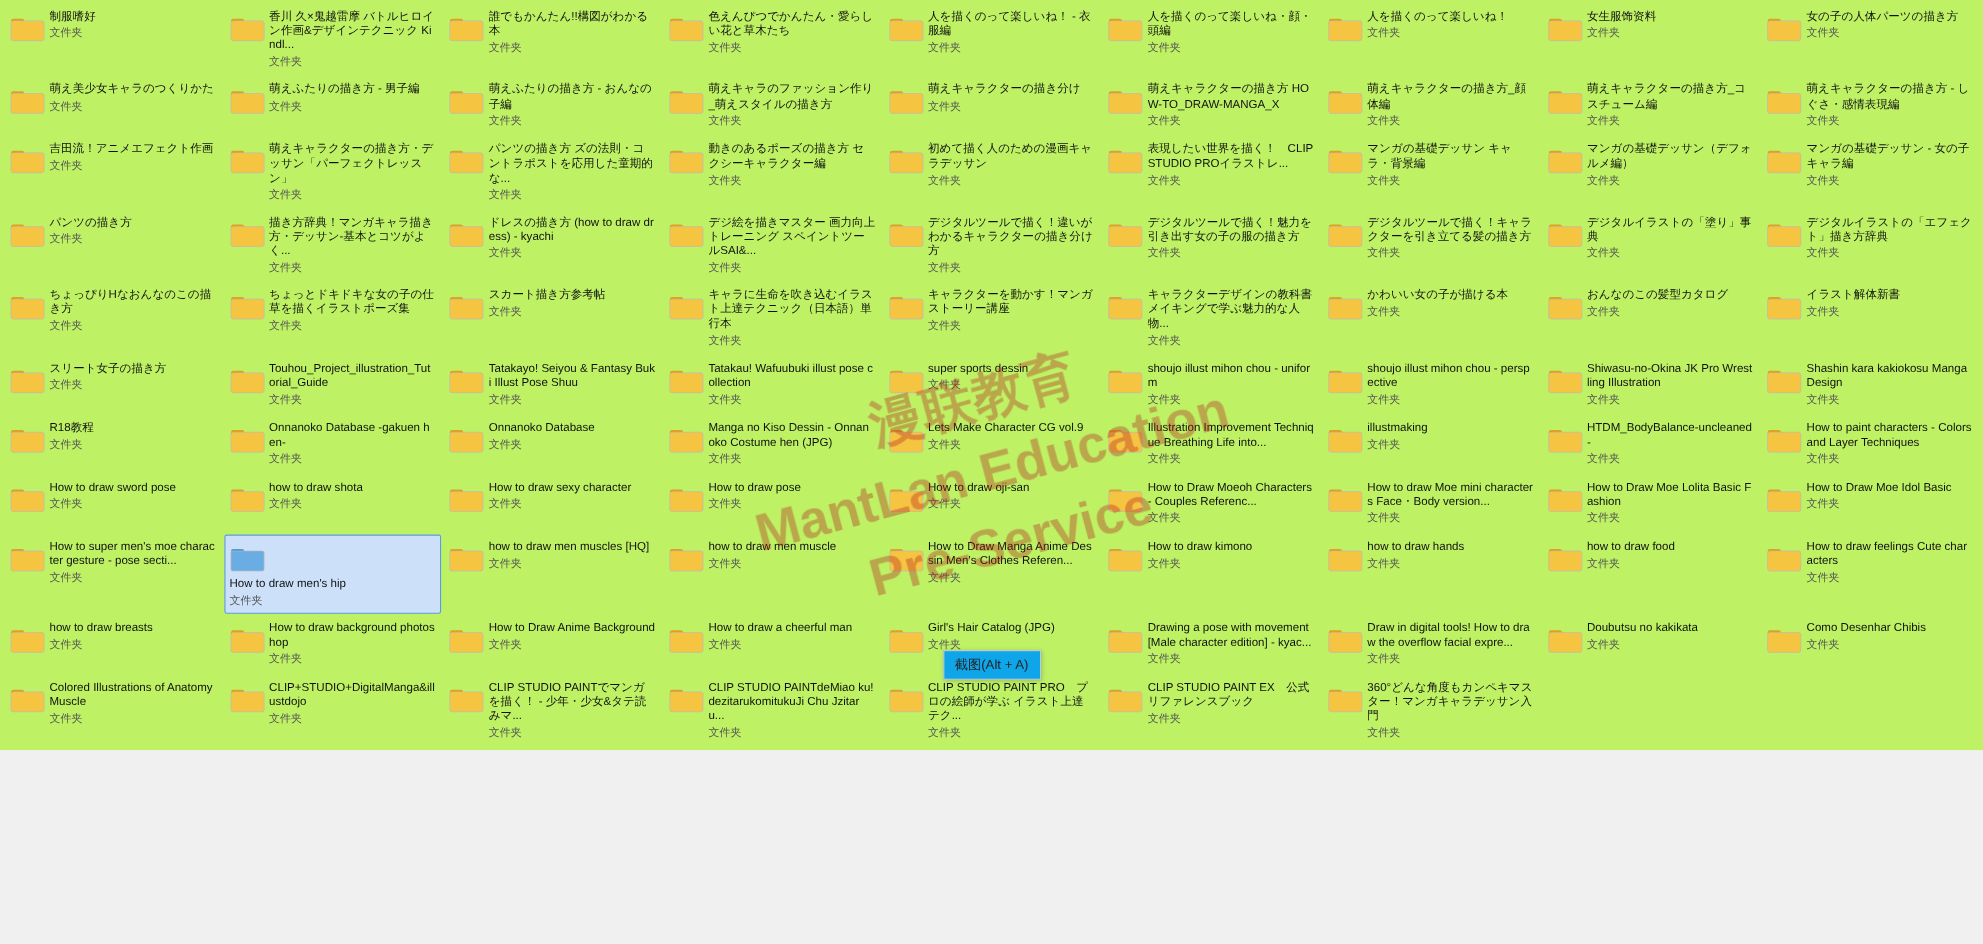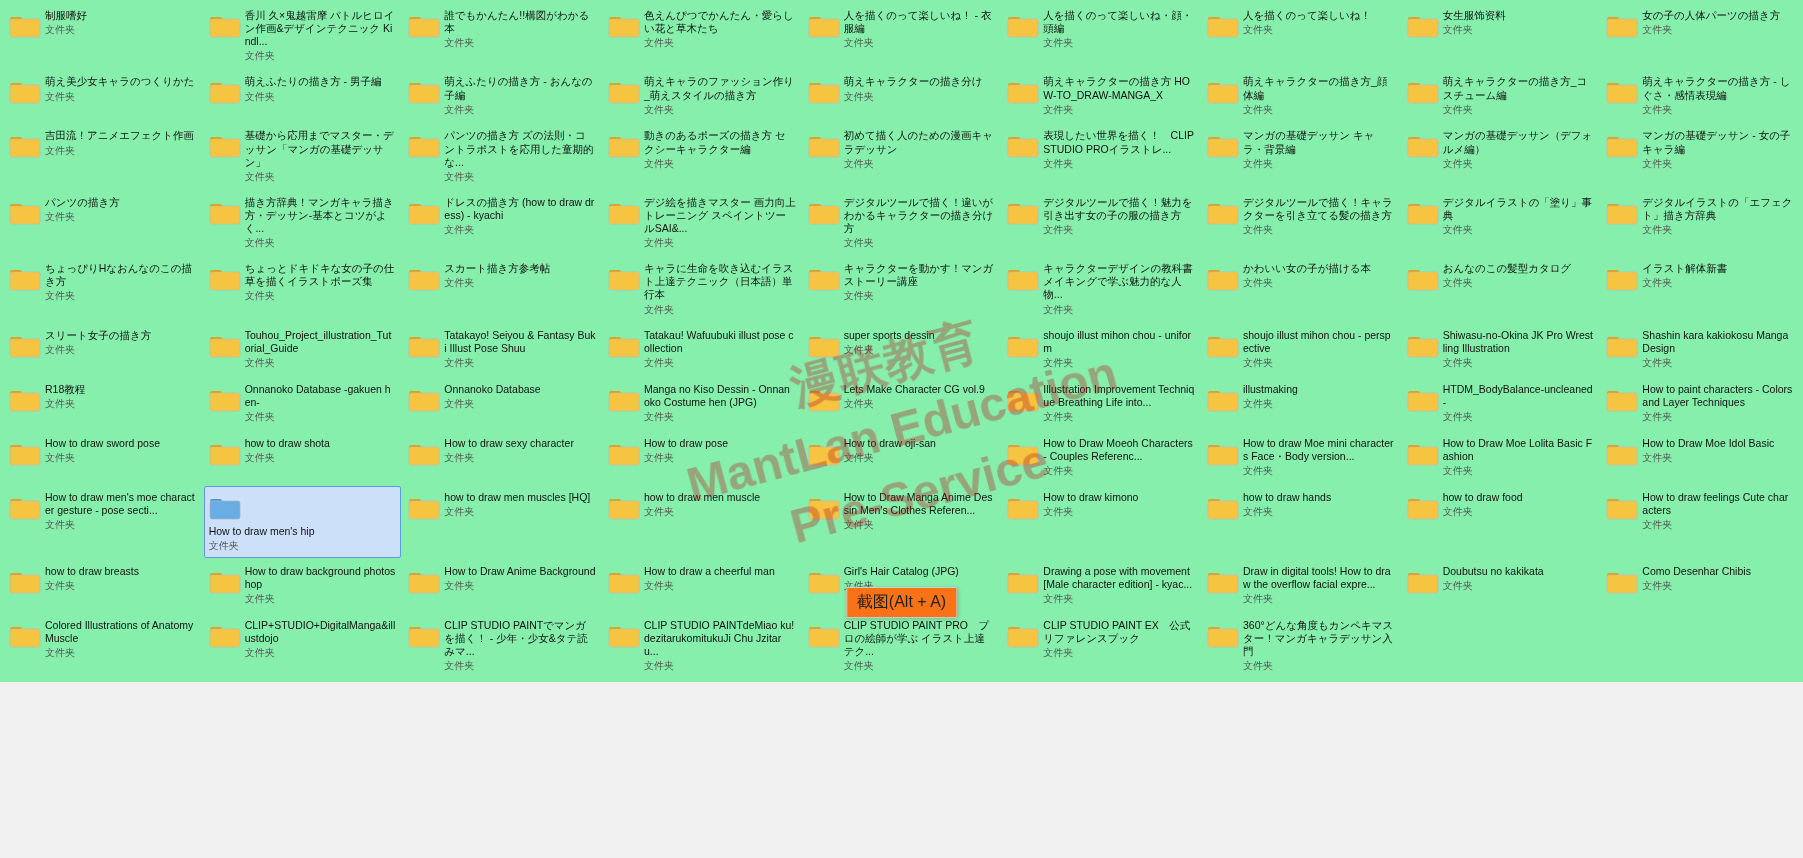--- a/index.html
+++ b/index.html
@@ -8,21 +8,21 @@
       font-family: 'MS Gothic', 'Meiryo', sans-serif;
       font-size: 11px;
       color: #222;
       overflow: auto;
     }
     .file-grid {
       display: grid;
       grid-template-columns: repeat(9, 1fr);
       gap: 2px;
       padding: 4px;
-      background: #86efac;
+      background: #bef264;
     }
     .file-item {
       display: flex;
       flex-direction: row;
       align-items: flex-start;
       padding: 4px 4px;
       cursor: pointer;
       border: 1px solid transparent;
       border-radius: 2px;
       min-height: 52px;
@@ -73,24 +73,24 @@
       white-space: nowrap;
       z-index: 1000;
       text-align: center;
       line-height: 1.4;
     }
     .tooltip-overlay {
       position: fixed;
       bottom: 240px;
       left: 50%;
       transform: translateX(-50%);
-      background: #f97316;
+      background: #0ea5e9;
       border: 1px solid #ccc;
       padding: 4px 10px;
-      font-size: 16px;
+      font-size: 12px;
       z-index: 500;
       white-space: nowrap;
       box-shadow: 1px 1px 4px rgba(0,0,0,0.2);
     }
   </style>
 </head>
 <body>
 
 <div class="file-grid">
 <div class="file-item">
@@ -302,21 +302,21 @@
         <span class="file-type">文件夹</span>
       </div>
     </div>
     <div class="file-item">
       <div class="folder-icon"><svg viewBox="0 0 32 28" xmlns="http://www.w3.org/2000/svg">
     <rect x="1" y="8" width="30" height="18" rx="2" ry="2" fill="#f5c542" stroke="#bbb" stroke-width="0.5"></rect>
     <rect x="1" y="6" width="12" height="4" rx="2" ry="2" fill="#e0a020"></rect>
     <rect x="1" y="8" width="30" height="18" rx="2" ry="2" fill="#f5c542" stroke="#bbb" stroke-width="0.5"></rect>
   </svg></div>
       <div class="file-info">
-        <span class="file-name">基礎から応用までマスター・デッサン「マンガの基礎デッサン」</span>
+        <span class="file-name">萌えキャラクターの描き方・デッサン「パーフェクトレッスン」</span>
         <span class="file-type">文件夹</span>
       </div>
     </div>
     <div class="file-item">
       <div class="folder-icon"><svg viewBox="0 0 32 28" xmlns="http://www.w3.org/2000/svg">
     <rect x="1" y="8" width="30" height="18" rx="2" ry="2" fill="#f5c542" stroke="#bbb" stroke-width="0.5"></rect>
     <rect x="1" y="6" width="12" height="4" rx="2" ry="2" fill="#e0a020"></rect>
     <rect x="1" y="8" width="30" height="18" rx="2" ry="2" fill="#f5c542" stroke="#bbb" stroke-width="0.5"></rect>
   </svg></div>
       <div class="file-info">
@@ -885,21 +885,21 @@
         <span class="file-type">文件夹</span>
       </div>
     </div>
     <div class="file-item">
       <div class="folder-icon"><svg viewBox="0 0 32 28" xmlns="http://www.w3.org/2000/svg">
     <rect x="1" y="8" width="30" height="18" rx="2" ry="2" fill="#f5c542" stroke="#bbb" stroke-width="0.5"></rect>
     <rect x="1" y="6" width="12" height="4" rx="2" ry="2" fill="#e0a020"></rect>
     <rect x="1" y="8" width="30" height="18" rx="2" ry="2" fill="#f5c542" stroke="#bbb" stroke-width="0.5"></rect>
   </svg></div>
       <div class="file-info">
-        <span class="file-name">How to draw men's moe character gesture - pose secti...</span>
+        <span class="file-name">How to super men's moe character gesture - pose secti...</span>
         <span class="file-type">文件夹</span>
       </div>
     </div>
     <div class="file-item selected">
       <div class="folder-icon"><svg viewBox="0 0 32 28" xmlns="http://www.w3.org/2000/svg">
     <rect x="1" y="8" width="30" height="18" rx="2" ry="2" fill="#6aade4" stroke="#bbb" stroke-width="0.5"></rect>
     <rect x="1" y="6" width="12" height="4" rx="2" ry="2" fill="#5599cc"></rect>
     <rect x="1" y="8" width="30" height="18" rx="2" ry="2" fill="#6aade4" stroke="#bbb" stroke-width="0.5"></rect>
   </svg></div>
       <div class="file-info">

